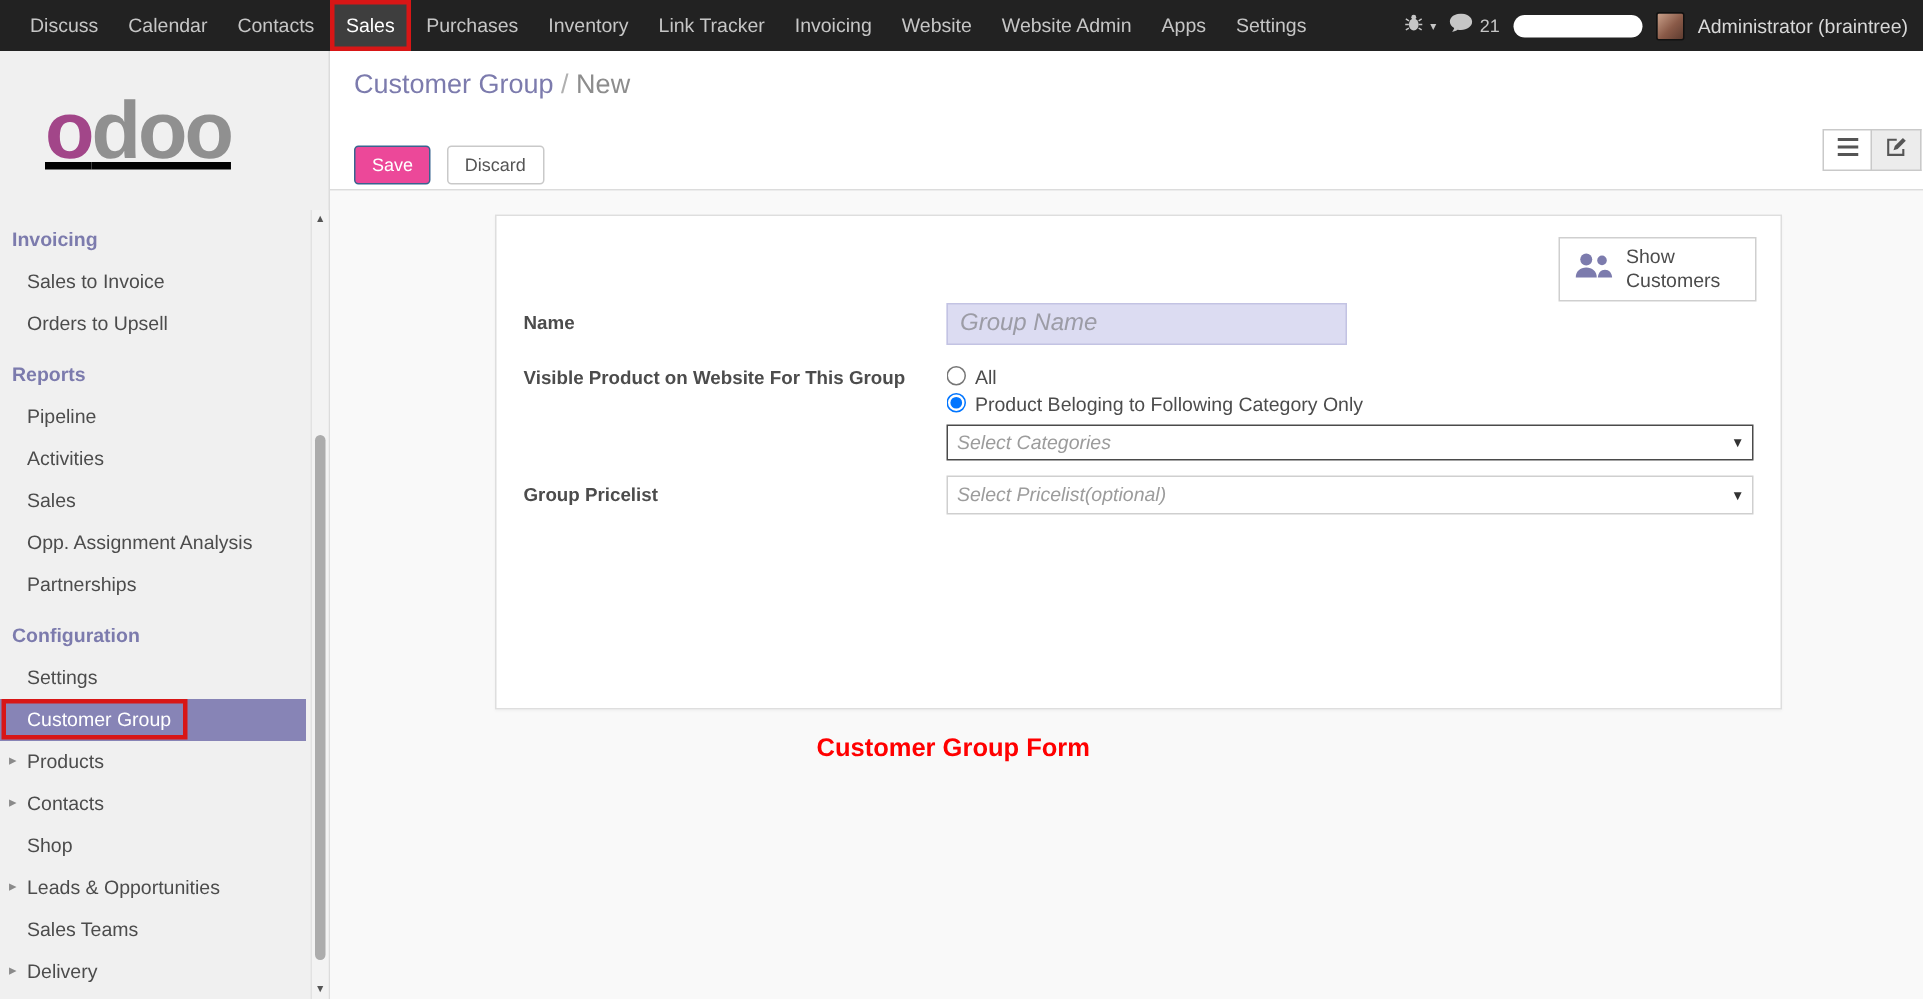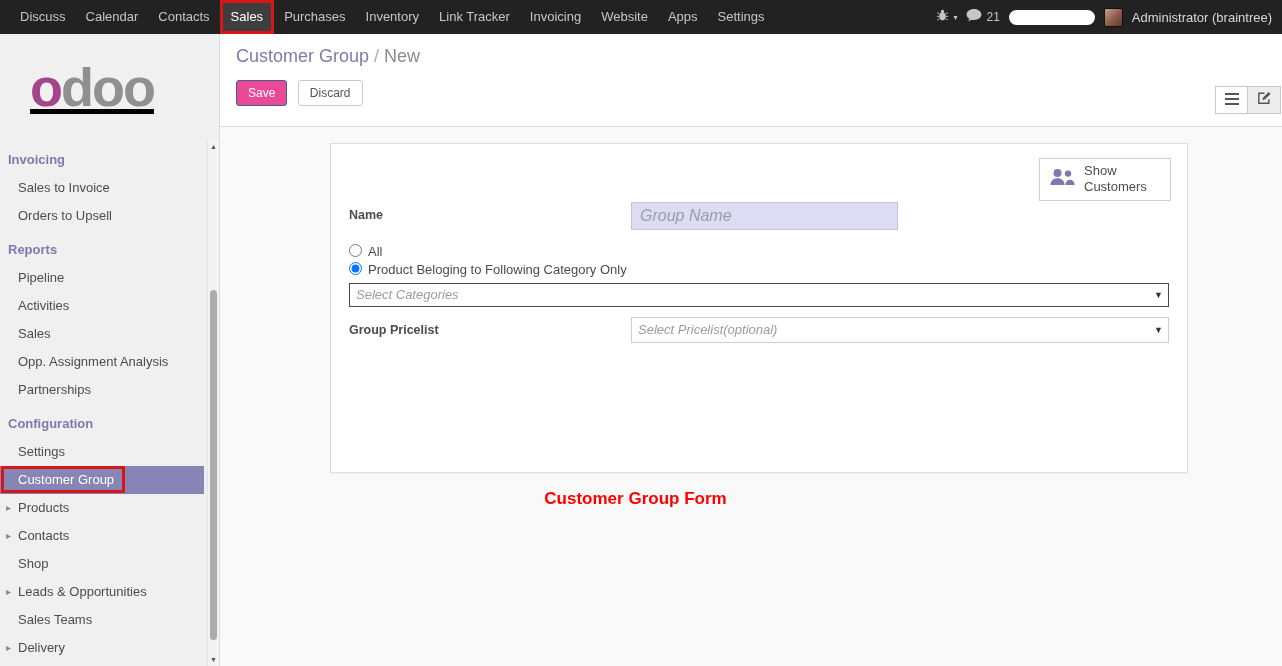--- a/index.html
+++ b/index.html
@@ -74,21 +74,21 @@
     position: absolute; left: 2px; top: 150px; width: 7px; height: 350px;
     background: #acacac; border-radius: 4px; cursor: grab;
   }
 
   
   .main { flex: 1; display: flex; flex-direction: column; background: #f9f9f9; min-width: 0; }
   .control-panel {
     background: #ffffff; border-bottom: 1px solid #dcdcdc;
     height: 93px; padding: 12px 16px 0 16px; position: relative; flex: none;
   }
-  .breadcrumb { font-size: 18px; color: #8d8d8d; margin-bottom: 13px; }
+  .breadcrumb { font-size: 18px; color: #8d8d8d; margin-bottom: 30px; }
   .bc-parent { color: #7c7bad; cursor: pointer; text-decoration: none; }
   .bc-sep { color: #b0b0b0; padding: 0 5px; }
   .bc-current { color: #8d8d8d; }
   .btn {
     display: inline-block; font-size: 12px; padding: 4px 11px;
     border-radius: 3px; cursor: pointer; line-height: 16px;
   }
   .btn-primary { background: #ec4899; border: 1px solid #38648f; color: #ffffff; margin-right: 6px; }
   .btn-default { background: #ffffff; border: 1px solid #c9c9c9; color: #555555; }
   .switcher { position: absolute; right: 1px; top: 52px; display: flex; }
@@ -159,20 +159,21 @@
     <nav class="tb-menu">
       <a class="tb-item">Discuss</a>
       <a class="tb-item">Calendar</a>
       <a class="tb-item">Contacts</a>
       <a class="tb-item active">Sales</a>
       <a class="tb-item">Purchases</a>
       <a class="tb-item">Inventory</a>
       <a class="tb-item">Link Tracker</a>
       <a class="tb-item">Invoicing</a>
       <a class="tb-item">Website</a>
+      <a class="tb-item">Website Admin</a>
       <a class="tb-item">Apps</a>
       <a class="tb-item">Settings</a>
     </nav>
     <div class="tb-right">
       <div class="tb-icon-group">
         <span>
           <svg width="13" height="13" viewBox="0 0 16 16">
             <ellipse cx="8" cy="9" rx="4" ry="5" fill="#c6c6c6"></ellipse>
             <circle cx="8" cy="3" r="2" fill="#c6c6c6"></circle>
             <path d="M4 6 L1.5 4.5 M4 9 L1 9 M4 12 L1.5 13.5 M12 6 L14.5 4.5 M12 9 L15 9 M12 12 L14.5 13.5" stroke="#c6c6c6" stroke-width="1.2" fill="none"></path>
@@ -299,20 +300,21 @@
           <div class="form-area">
 
             <div class="form-row">
               <label class="form-label pt6">Name</label>
               <div class="field-col">
                 <input type="text" class="name-input" placeholder="Group Name" style="">
               </div>
             </div>
 
             <div class="form-row" style="margin-bottom:10px;">
+              <label class="form-label pt1">Visible Product on Website For This Group</label>
               <div class="field-col">
                 <label class="radio-row">
                   <input type="radio" name="visible_product" style="">
                   <span>All</span>
                 </label>
                 <label class="radio-row">
                   <input type="radio" name="visible_product" checked="" style="">
                   <span>Product Beloging to Following Category Only</span>
                 </label>
                 <div class="select-box dark">

